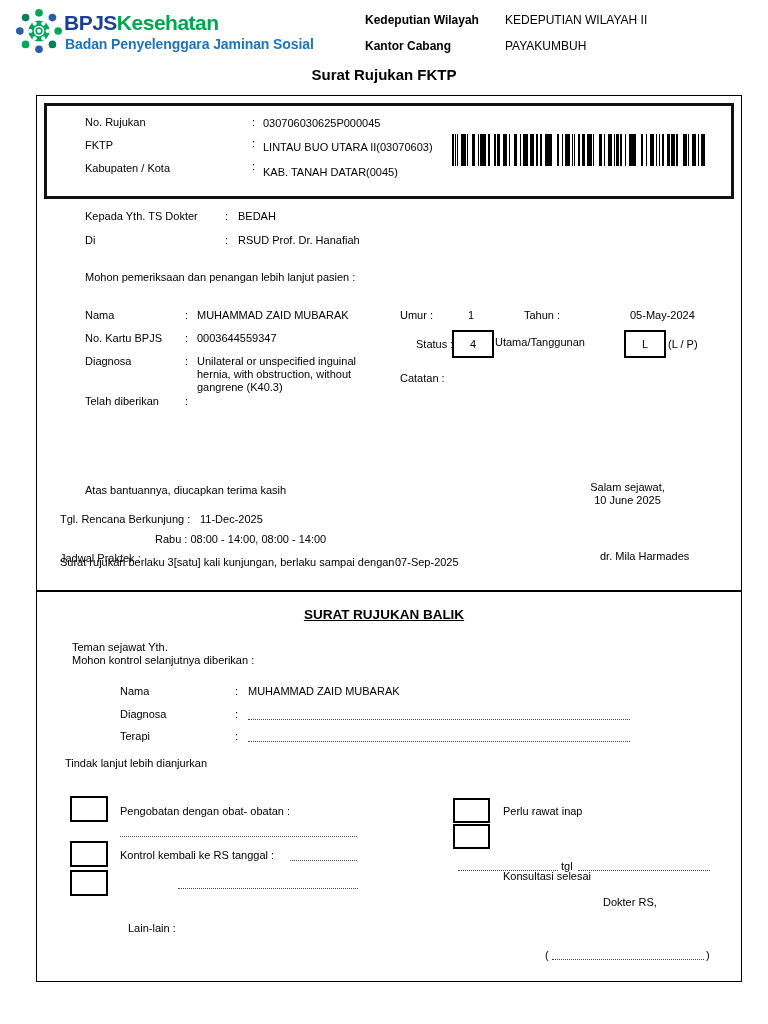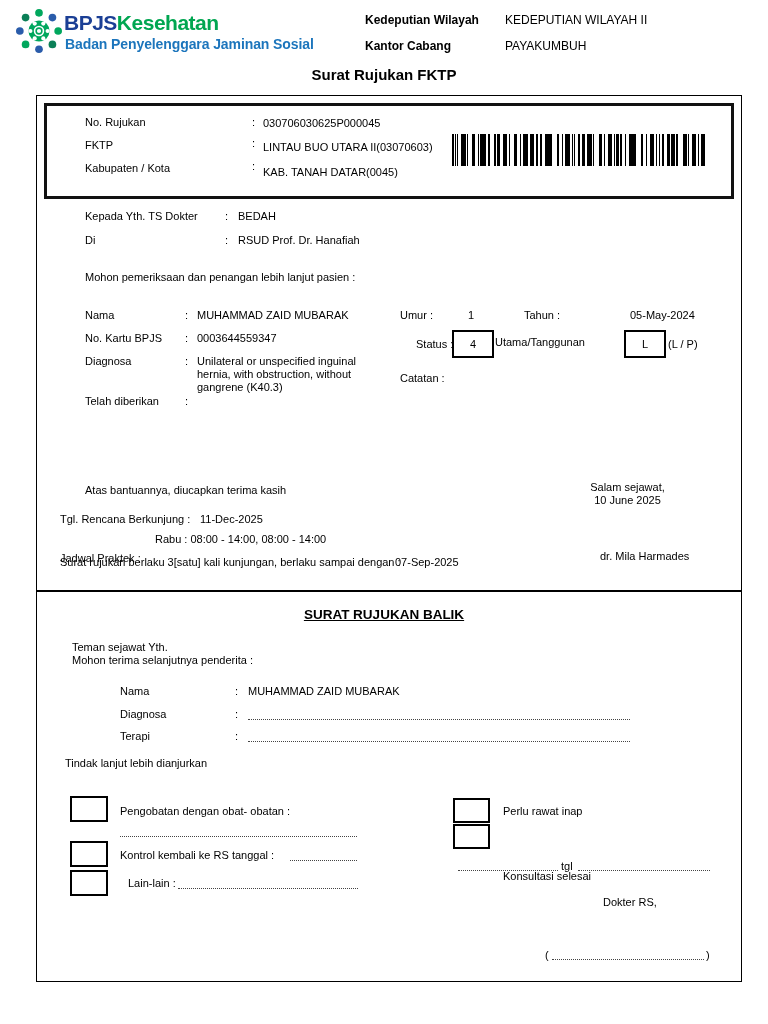--- a/index.html
+++ b/index.html
@@ -134,21 +134,21 @@
   <div class="abs t" style="left:60px;top:552px;">Jadwal Praktek :</div>
   <div class="abs t" style="left:155px;top:533px;">Rabu : 08:00 - 14:00, 08:00 - 14:00</div>
   <div class="abs t" style="left:60px;top:556px;">Surat rujukan berlaku 3[satu] kali kunjungan, berlaku sampai dengan :</div>
   <div class="abs t" style="left:395px;top:556px;">07-Sep-2025</div>
   <div class="abs t" style="left:600px;top:550px;">dr. Mila Harmades</div>
 
   <div class="box" style="left:36px;top:590px;width:704px;height:390px;border-width:1.5px;"></div>
 
   <div class="abs title2" style="left:0;top:607px;width:768px;">SURAT RUJUKAN BALIK</div>
   <div class="abs t" style="left:72px;top:641px;">Teman sejawat Yth.</div>
-  <div class="abs t" style="left:72px;top:654px;">Mohon terima selanjutnya penderita :</div>
+  <div class="abs t" style="left:72px;top:654px;">Mohon kontrol selanjutnya diberikan :</div>
 
   <div class="abs t" style="left:120px;top:685px;">Nama</div>
   <div class="abs t" style="left:235px;top:685px;">:</div>
   <div class="abs t" style="left:248px;top:685px;">MUHAMMAD ZAID MUBARAK</div>
 
   <div class="abs t" style="left:120px;top:708px;">Diagnosa</div>
   <div class="abs t" style="left:235px;top:708px;">:</div>
   <div class="dotline" style="left:248px;top:719px;width:382px;"></div>
 
   <div class="abs t" style="left:120px;top:730px;">Terapi</div>
@@ -159,21 +159,21 @@
 
   <div class="cb" style="left:70px;top:796px;width:34px;height:22px;"></div>
   <div class="abs t" style="left:120px;top:805px;">Pengobatan dengan obat- obatan :</div>
   <div class="dotline" style="left:120px;top:836px;width:237px;"></div>
 
   <div class="cb" style="left:70px;top:841px;width:34px;height:22px;"></div>
   <div class="abs t" style="left:120px;top:849px;">Kontrol kembali ke RS tanggal :</div>
   <div class="dotline" style="left:290px;top:860px;width:67px;"></div>
 
   <div class="cb" style="left:70px;top:870px;width:34px;height:22px;"></div>
-  <div class="abs t" style="left:120px;top:877px;padding-left:8px;">Lain-lain :</div>
+  <div class="abs t" style="left:120px;top:922px;padding-left:8px;">Lain-lain :</div>
   <div class="dotline" style="left:178px;top:888px;width:180px;"></div>
 
   <div class="cb" style="left:453px;top:798px;width:33px;height:21px;"></div>
   <div class="abs t" style="left:503px;top:805px;">Perlu rawat inap</div>
   <div class="cb" style="left:453px;top:824px;width:33px;height:21px;"></div>
   <div class="abs t" style="left:503px;top:830px;margin-top:40px;">Konsultasi selesai</div>
 
   <div class="dotline" style="left:458px;top:870px;width:100px;"></div>
   <div class="abs t" style="left:561px;top:860px;">tgl</div>
   <div class="dotline" style="left:578px;top:870px;width:132px;"></div>

